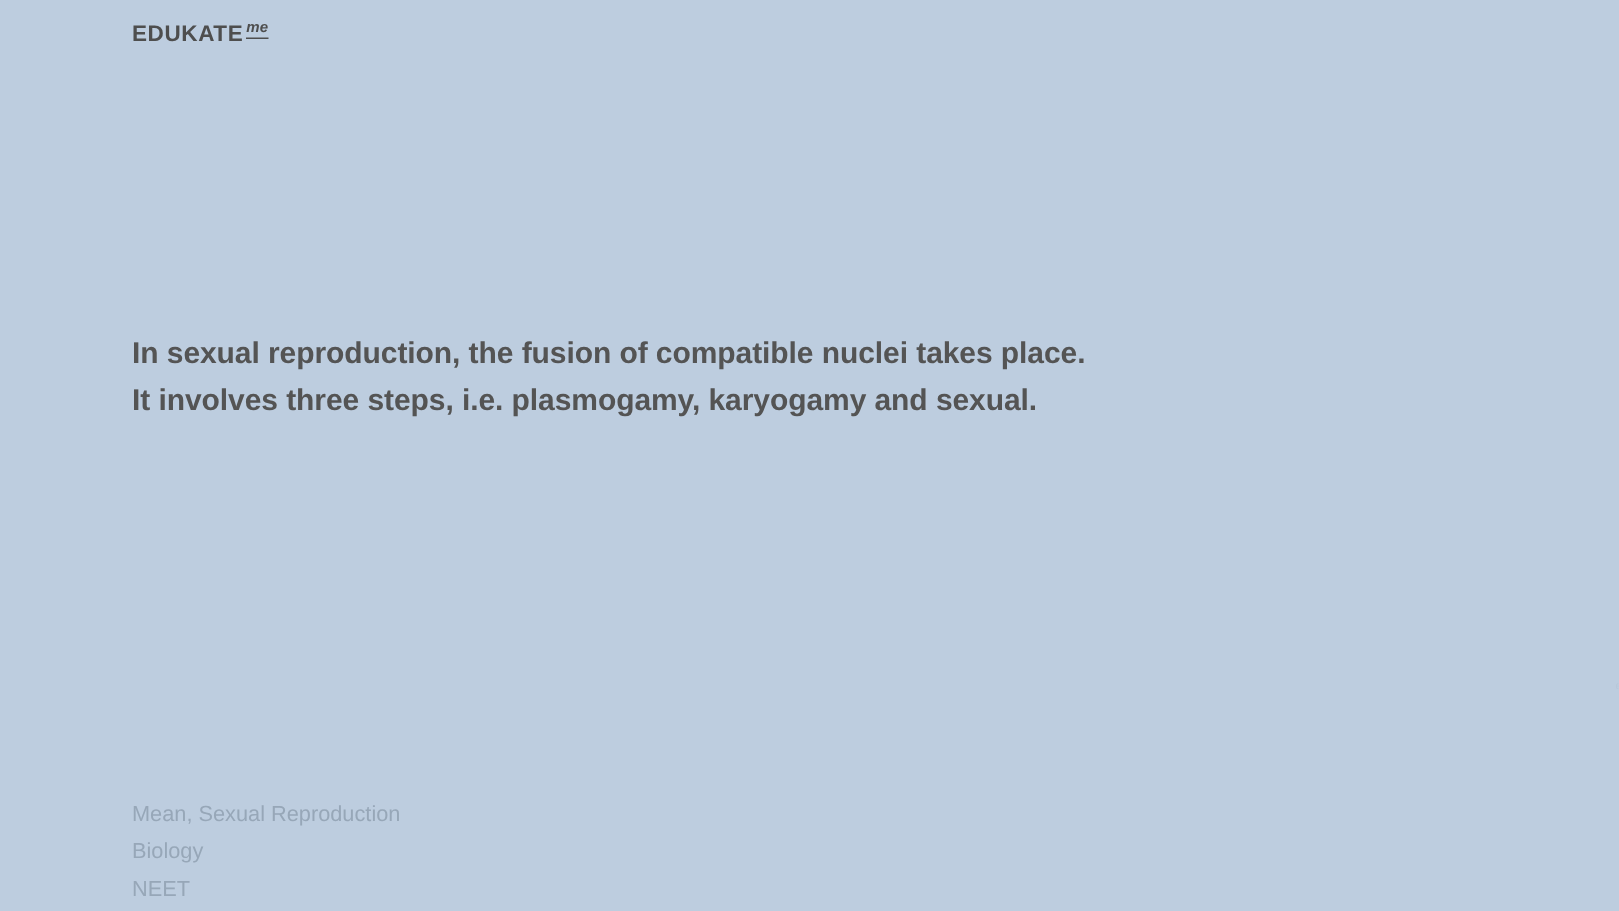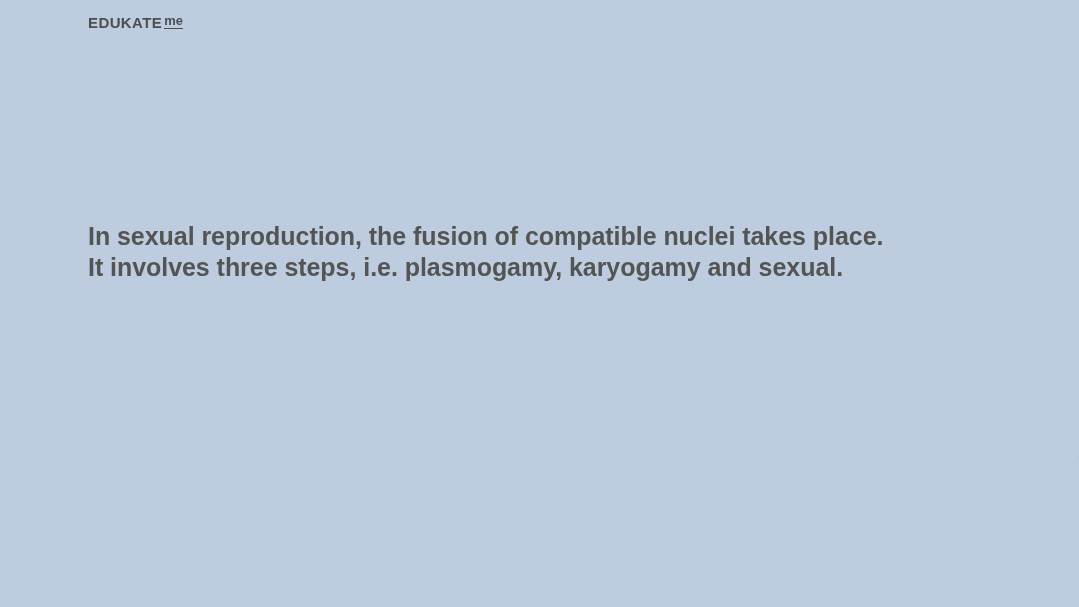--- a/index.html
+++ b/index.html
@@ -34,41 +34,42 @@
   }
   .brand-word {
     font-family: "Liberation Sans", sans-serif;
     font-size: 15px;
     font-weight: bold;
     letter-spacing: 0.4px;
     color: #4e4e4e;
   }
   .brand-sup {
     font-family: "Liberation Sans", sans-serif;
-    font-size: 13px;
+    font-size: 10px;
     font-weight: bold;
+    font-style: italic;
     color: #4e4e4e;
     margin-left: 2px;
     position: relative;
     top: -1px;
     border-bottom: 1.5px solid #4e4e4e;
     padding-bottom: 1px;
     line-height: 1;
   }
 
   
   .statement {
     position: absolute;
     left: 88px;
     top: 221px;
     width: 940px;
   }
   .statement-line {
     font-family: "Liberation Sans", sans-serif;
-    font-size: 25px;
+    font-size: 20px;
     font-weight: bold;
     color: #545454;
     line-height: 31px;
     letter-spacing: -0.05px;
     white-space: nowrap;
   }
 
   
   .footer {
     position: absolute;
@@ -105,16 +106,21 @@
   <div class="brand">
     <span class="brand-word">EDUKATE</span>
     <span class="brand-sup">me</span>
   </div>
 
   <div class="statement">
     <div class="statement-line">In sexual reproduction, the fusion of compatible nuclei takes place.</div>
     <div class="statement-line">It involves three steps, i.e. plasmogamy, karyogamy and sexual.</div>
   </div>
 
+  <div class="footer">
+    <div class="footer-line">Mean, Sexual Reproduction</div>
+    <div class="footer-line">Biology</div>
+    <div class="footer-line">NEET</div>
+  </div>
 
   <div class="watermark">edukate</div>
 
 </div>
 
 </body></html>

